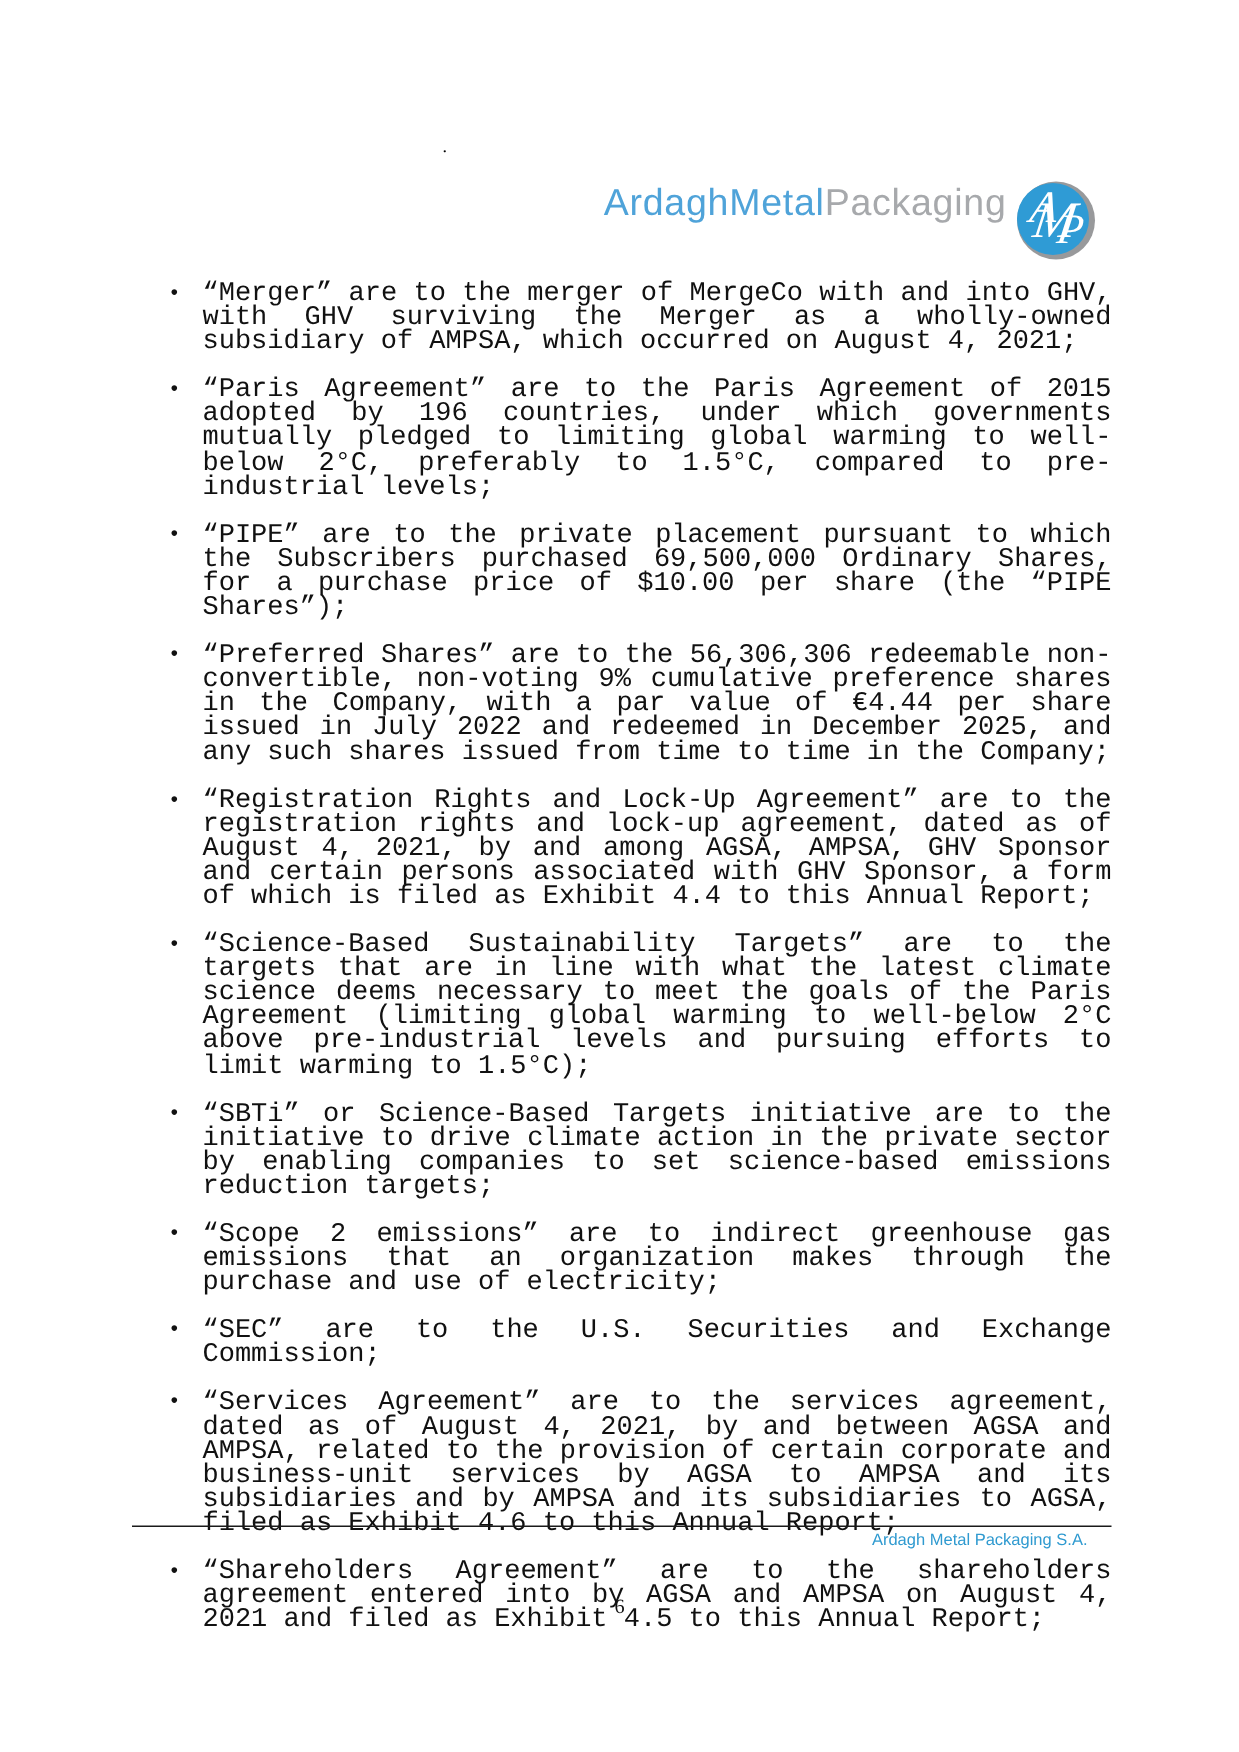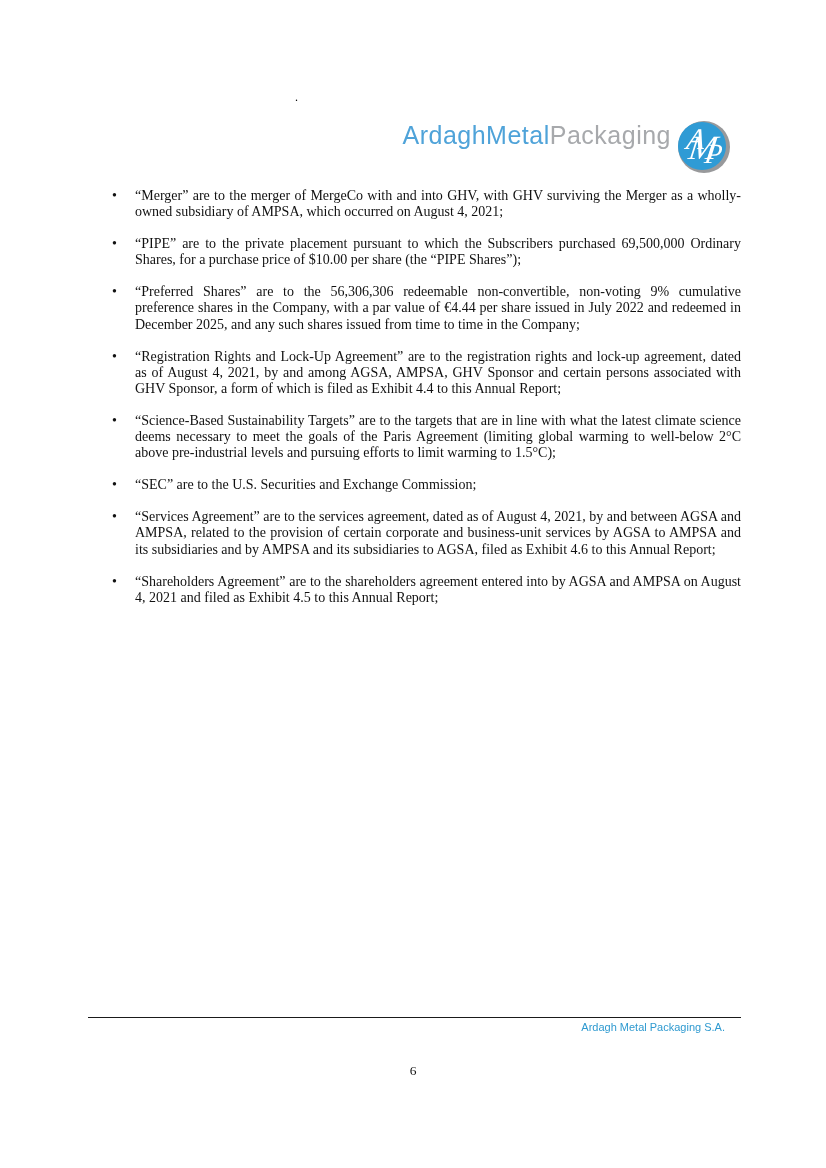--- a/index.html
+++ b/index.html
@@ -80,23 +80,24 @@
     position: absolute;
     top: 188px;
     left: 110px;
     right: 85px;
   }
   .def-list { list-style: none; }
   .def-list li {
     position: relative;
     padding-left: 25px;
     margin-bottom: 16px;
-    font-size: 14px;
+    font-size: 18px;
     line-height: 16.1px;
     text-align: justify;
+    font-family: Liberation Mono, monospace;
   }
   .def-list li::before {
     content: "\2022";
     position: absolute;
     left: 2px;
     top: 0;
     font-size: 14px;
   }
 
   
@@ -139,24 +140,27 @@
     <div class="circle-blue"></div>
     <span class="mono-letter mono-a">A</span>
     <span class="mono-letter mono-m">M</span>
     <span class="mono-letter mono-p">P</span>
   </div>
 </div>
 
 <div class="content">
   <ul class="def-list">
     <li>“Merger” are to the merger of MergeCo with and into GHV, with GHV surviving the Merger as a wholly-owned subsidiary of AMPSA, which occurred on August 4, 2021;</li>
+    <li>“Paris Agreement” are to the Paris Agreement of 2015 adopted by 196 countries, under which governments mutually pledged to limiting global warming to well-below 2°C, preferably to 1.5°C, compared to pre-industrial levels;</li>
     <li>“PIPE” are to the private placement pursuant to which the Subscribers purchased 69,500,000 Ordinary Shares, for a purchase price of $10.00 per share (the “PIPE Shares”);</li>
     <li>“Preferred Shares” are to the 56,306,306 redeemable non-convertible, non-voting 9% cumulative preference shares in the Company, with a par value of €4.44 per share issued in July 2022 and redeemed in December 2025, and any such shares issued from time to time in the Company;</li>
     <li>“Registration Rights and Lock-Up Agreement” are to the registration rights and lock-up agreement, dated as of August 4, 2021, by and among AGSA, AMPSA, GHV Sponsor and certain persons associated with GHV Sponsor, a form of which is filed as Exhibit 4.4 to this Annual Report;</li>
     <li>“Science-Based Sustainability Targets” are to the targets that are in line with what the latest climate science deems necessary to meet the goals of the Paris Agreement (limiting global warming to well-below 2°C above pre-industrial levels and pursuing efforts to limit warming to 1.5°C);</li>
+    <li>“SBTi” or Science-Based Targets initiative are to the initiative to drive climate action in the private sector by enabling companies to set science-based emissions reduction targets;</li>
+    <li>“Scope 2 emissions” are to indirect greenhouse gas emissions that an organization makes through the purchase and use of electricity;</li>
     <li>“SEC” are to the U.S. Securities and Exchange Commission;</li>
     <li>“Services Agreement” are to the services agreement, dated as of August 4, 2021, by and between AGSA and AMPSA, related to the provision of certain corporate and business-unit services by AGSA to AMPSA and its subsidiaries and by AMPSA and its subsidiaries to AGSA, filed as Exhibit 4.6 to this Annual Report;</li>
     <li>“Shareholders Agreement” are to the shareholders agreement entered into by AGSA and AMPSA on August 4, 2021 and filed as Exhibit 4.5 to this Annual Report;</li>
   </ul>
 </div>
 
 <div class="footer-rule"></div>
 <div class="footer-company">Ardagh Metal Packaging S.A.</div>
 <div class="page-number">6</div>
 

